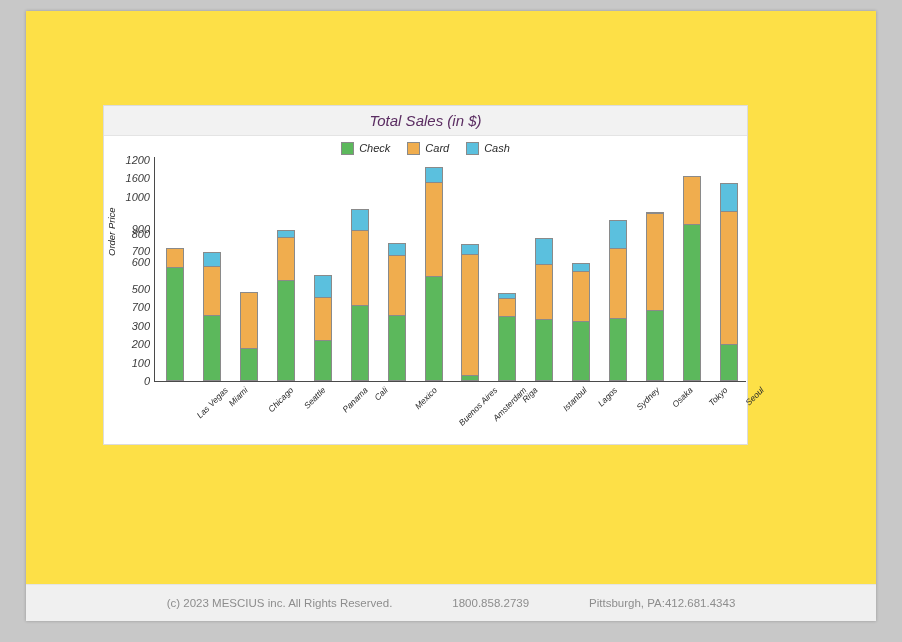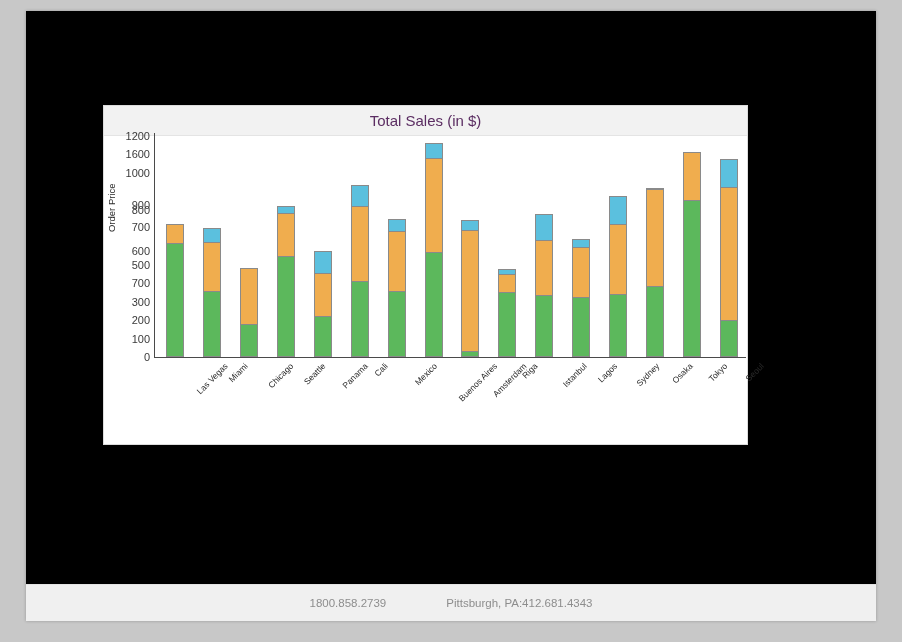--- a/index.html
+++ b/index.html
@@ -23,22 +23,23 @@
     display:flex;align-items:center;
   }
   .title-bar-text{
     margin-left:34px;
     font-size:16.5px;
     color:#5b2d62;
     letter-spacing:.1px;
   }
   .content-area{
     flex:1 1 auto;
-    background:#000000;
+    background:#fde047;
     position:relative;
+    font-style:italic;
   }
   .footer-bar{
     height:36px;flex:0 0 36px;
     background:#f0f0f0;
     border-top:1px solid #e4e4e4;
     display:flex;align-items:center;justify-content:center;
     gap:60px;
     font-size:11.5px;color:#8d8d8d;
   }
   .footer-bar span{white-space:nowrap;}
@@ -135,31 +136,45 @@
 
 
   <div class="content-area">
 
     <div class="chart-panel">
 
       <div class="chart-header">
         <div class="chart-title">Total Sales (in $)</div>
       </div>
 
+      <div class="legend" id="legend">
+          <div class="legend-item">
+            <span class="legend-swatch" style="background: rgb(92, 184, 92);"></span>
+            <span class="legend-label">Check</span>
+          </div>
+          <div class="legend-item">
+            <span class="legend-swatch" style="background: rgb(240, 173, 78);"></span>
+            <span class="legend-label">Card</span>
+          </div>
+          <div class="legend-item">
+            <span class="legend-swatch" style="background: rgb(91, 192, 222);"></span>
+            <span class="legend-label">Cash</span>
+          </div>
+        </div>
 
       <div class="plot-wrap">
         <div class="ylabel">Order Price</div>
         <div class="yticks" id="yticks">
             <div class="ytick" style="top: 221px;">0</div>
             <div class="ytick" style="top: 202.583px;">100</div>
             <div class="ytick" style="top: 184.167px;">200</div>
             <div class="ytick" style="top: 165.75px;">300</div>
             <div class="ytick" style="top: 147.333px;">700</div>
             <div class="ytick" style="top: 128.917px;">500</div>
-            <div class="ytick" style="top: 115px;">600</div>
+            <div class="ytick" style="top: 102px;">600</div>
             <div class="ytick" style="top: 91px;">700</div>
             <div class="ytick" style="top: 73.6667px;">800</div>
             <div class="ytick" style="top: 55.25px; margin-top: 14px;">900</div>
             <div class="ytick" style="top: 36.8333px;">1000</div>
             <div class="ytick" style="top: 18.4167px;">1600</div>
             <div class="ytick" style="top: 0px;">1200</div>
           </div>
         <div class="axis-v"></div>
         <div class="axis-h"></div>
         <div class="plot-area" id="plot">
@@ -259,17 +274,18 @@
             <div class="xlabel" style="left: 544.688px;">Tokyo</div>
             <div class="xlabel" style="left: 581.562px;">Seoul</div>
           </div>
       </div>
 
     </div>
 
   </div>
 
   <div class="footer-bar">
+    <span>(c) 2023 MESCIUS inc. All Rights Reserved.</span>
     <span>1800.858.2739</span>
     <span>Pittsburgh, PA:412.681.4343</span>
   </div>
 
 </div>
 
 </body></html>

